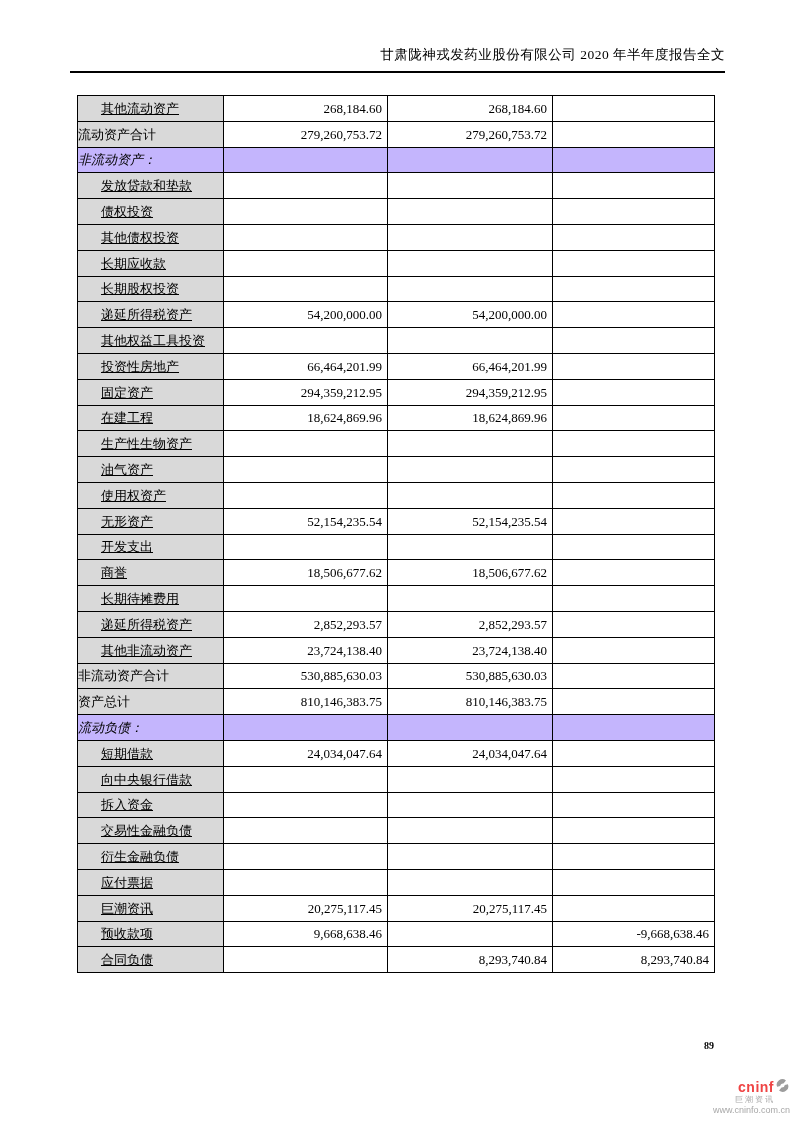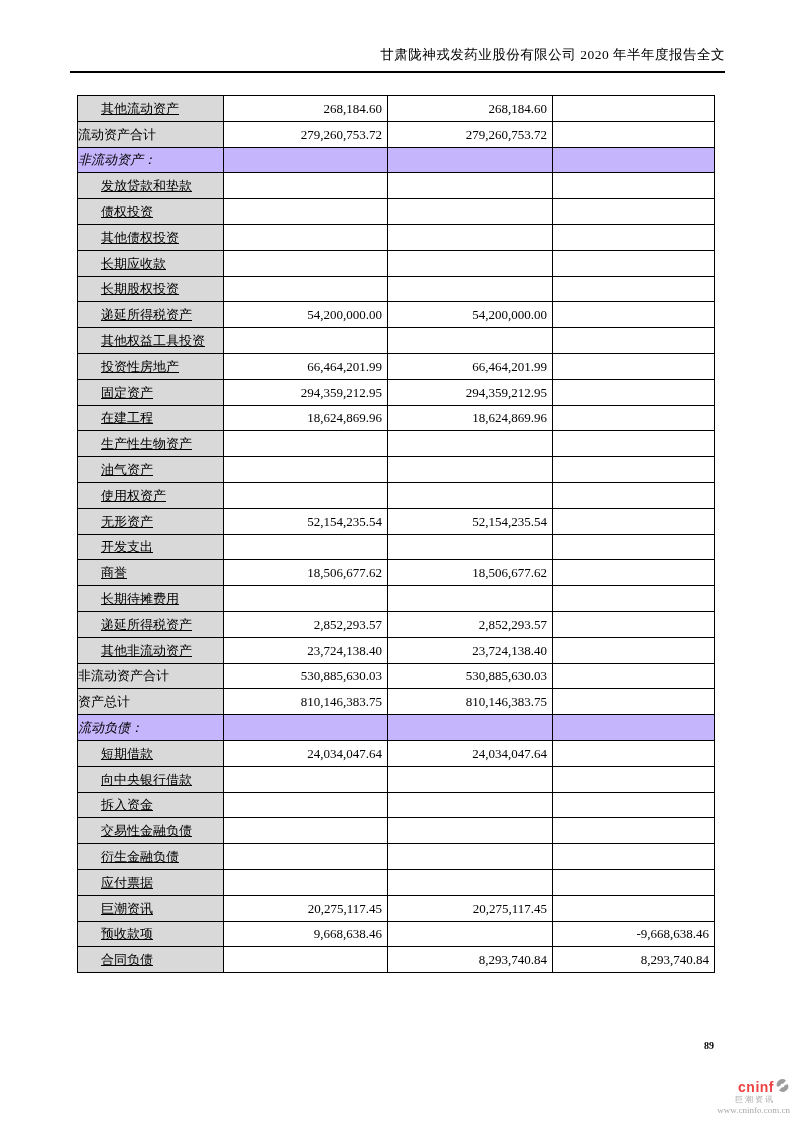--- a/index.html
+++ b/index.html
@@ -81,21 +81,20 @@
     font-size:8px;
     letter-spacing:2px;
     color:#a8a8a8;
     padding-right:15px;
     margin-top:-1px;
   }
   .logo-url {
     font-size:9px;
     color:#a8a8a8;
     margin-top:2px;
-    font-family:Liberation Serif, serif;
   }
 </style>
 </head>
 <body>
 
 <div class="page">
 
   <div class="header">
     <span>甘肃陇神戎发药业股份有限公司 2020 年半年度报告全文</span>
   </div>

